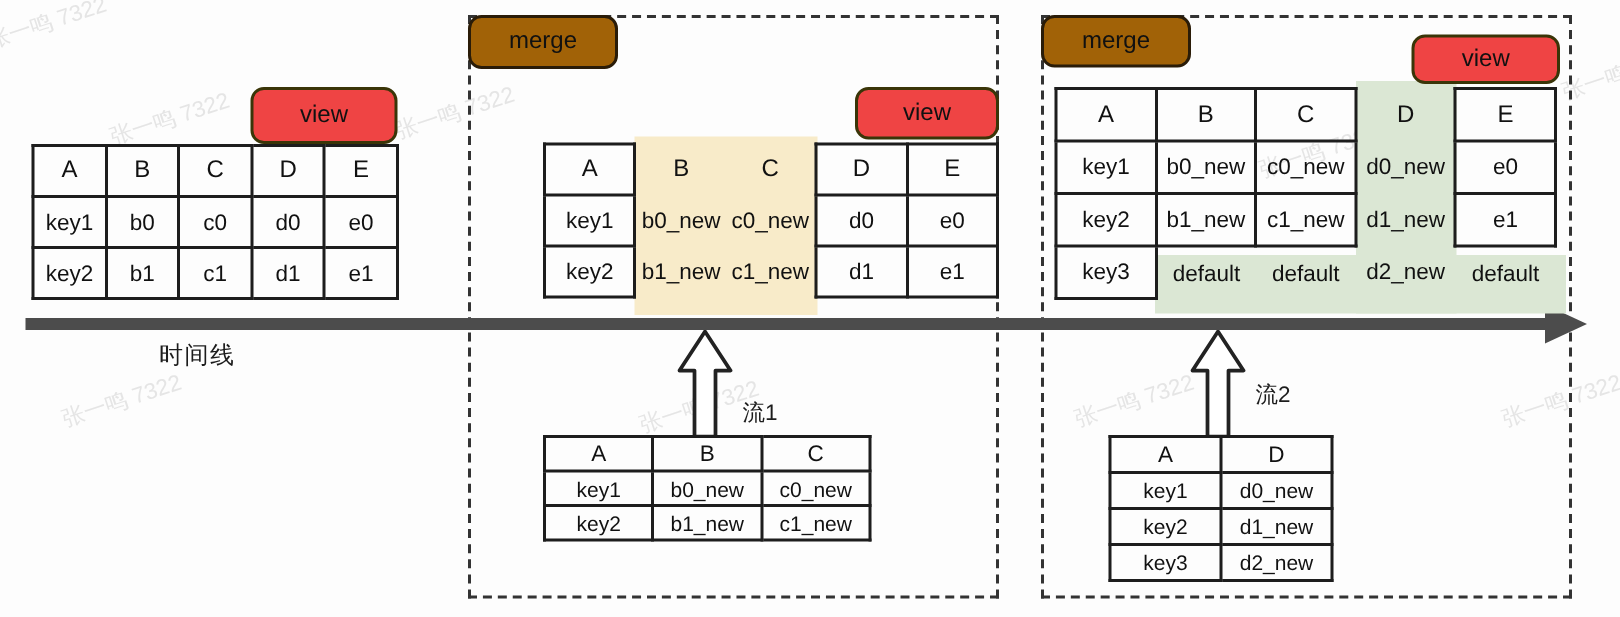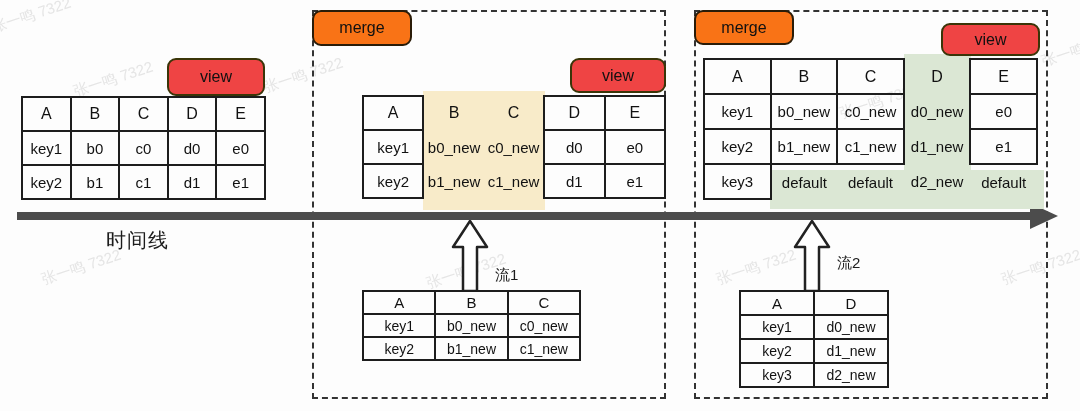--- a/index.html
+++ b/index.html
@@ -29,21 +29,21 @@
     background: transparent;
     z-index: 1;
   }
 
   
   .tl-bar { position:absolute; left:17px; top:212px; width:1015px; height:8px; background:#4c4c4c; z-index:2; }
   .tl-head {
     position:absolute; left:1030px; top:203px; width:0; height:0; z-index:2;
     border-top:13px solid transparent; border-bottom:13px solid transparent; border-left:28px solid #4c4c4c;
   }
-  .tl-label { position:absolute; left:106px; top:227px; font-size:20px; color:#1c1c1c; letter-spacing:1px; z-index:2;text-align:right; }
+  .tl-label { position:absolute; left:106px; top:227px; font-size:16px; color:#1c1c1c; letter-spacing:1px; z-index:2;text-align:right; }
 
   
   .hl-cream { position:absolute; background:#f8ebc9; z-index:2; }
   .hl-green { position:absolute; background:#dbe7d4; z-index:2; }
 
   
   .up-arrow { position:absolute; z-index:3; }
 
   
   .tblwrap { position:absolute; z-index:4; }
@@ -70,21 +70,21 @@
   
   .badge {
     position: absolute;
     display: flex; align-items: center; justify-content: center;
     border: 2px solid #2a1c08;
     border-radius: 9px;
     font-size: 16px;
     color: #111;
     z-index: 6;
   }
-  .badge.merge { background: #f97316; }
+  .badge.merge { background: #a16207; }
   .badge.view  { background: #ef4444; border-color:#3a3508; }
 
   .stream-label { position:absolute; font-size:15px; color:#1c1c1c; z-index:5; }
 </style>
 </head>
 <body>
 
 <div class="wm" style="left:-10px; top:6px;">张一鸣 7322</div>
 <div class="wm" style="left:72px; top:70px;">张一鸣 7322</div>
 <div class="wm" style="left:262px; top:66px;">张一鸣 7322</div>

